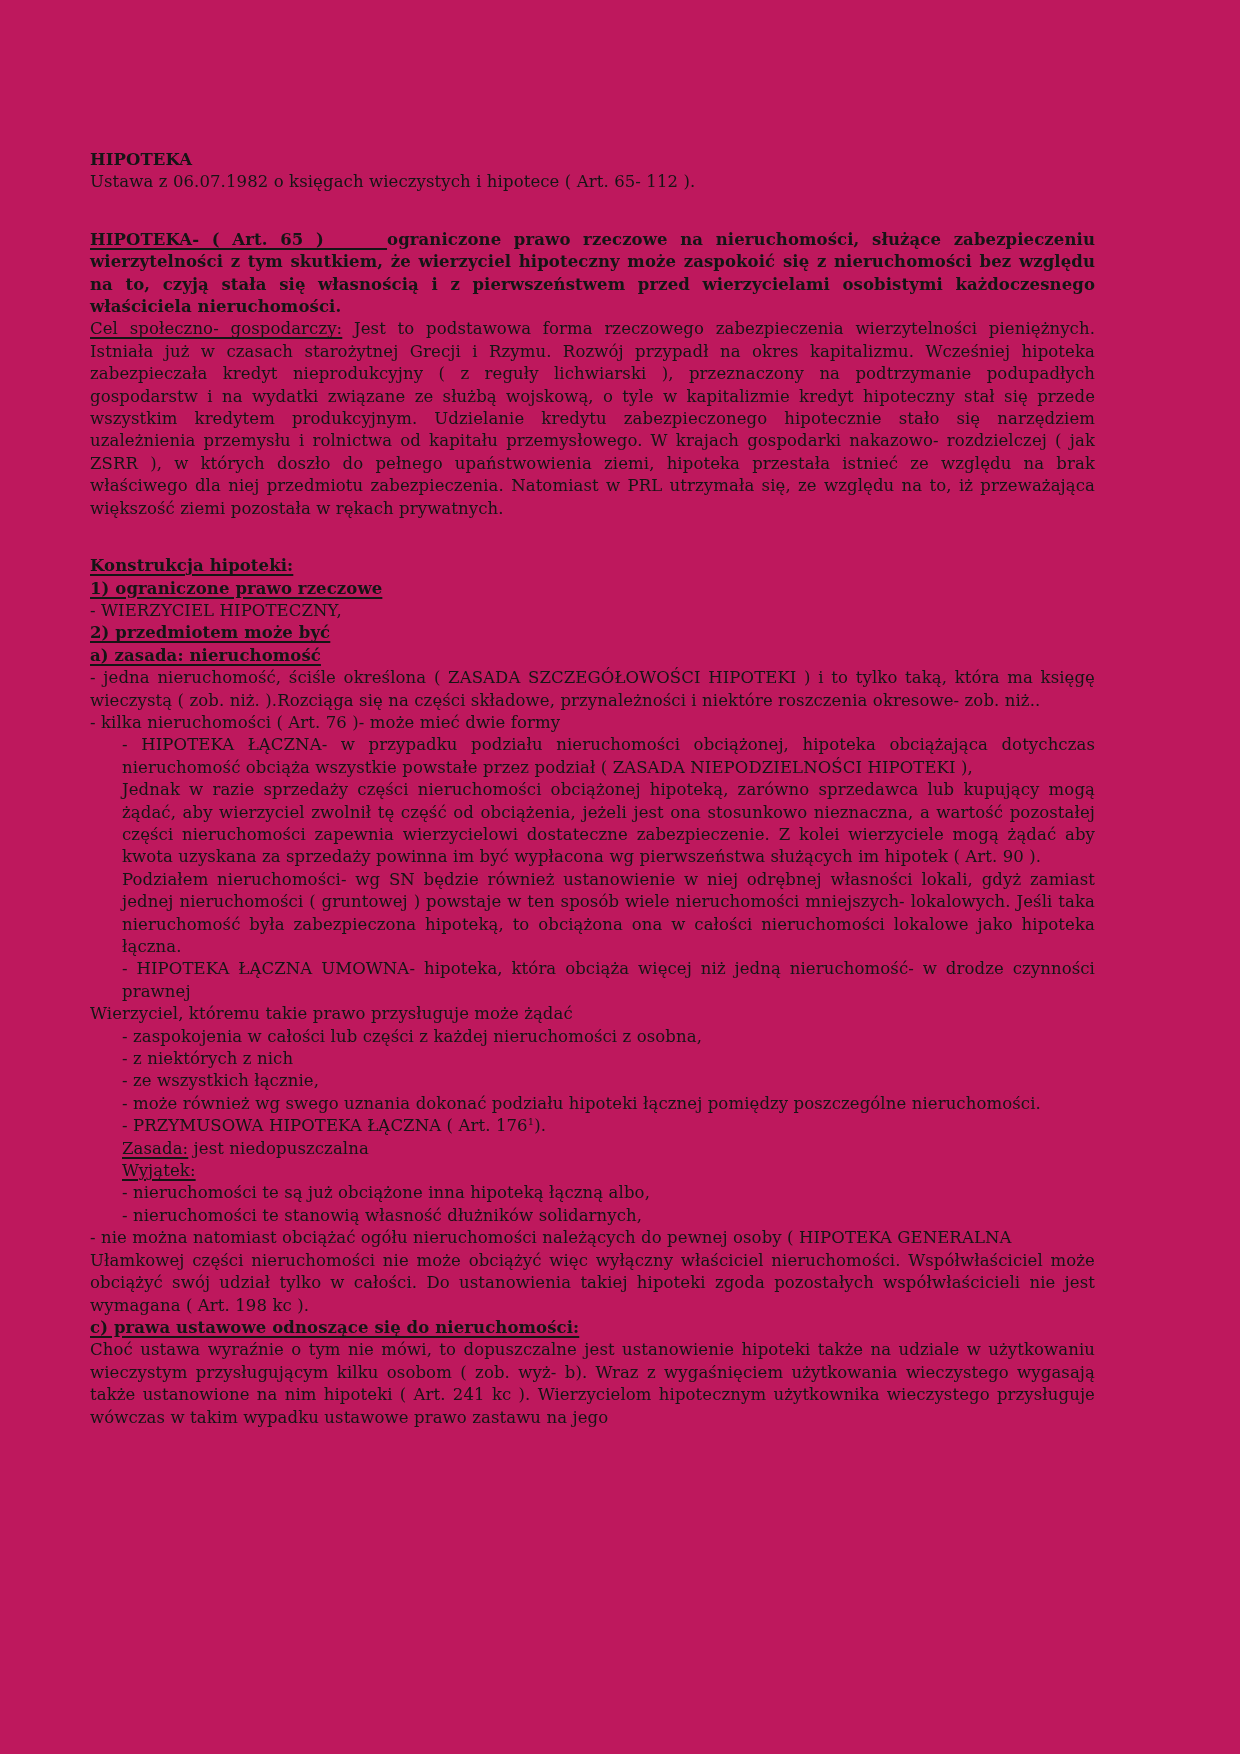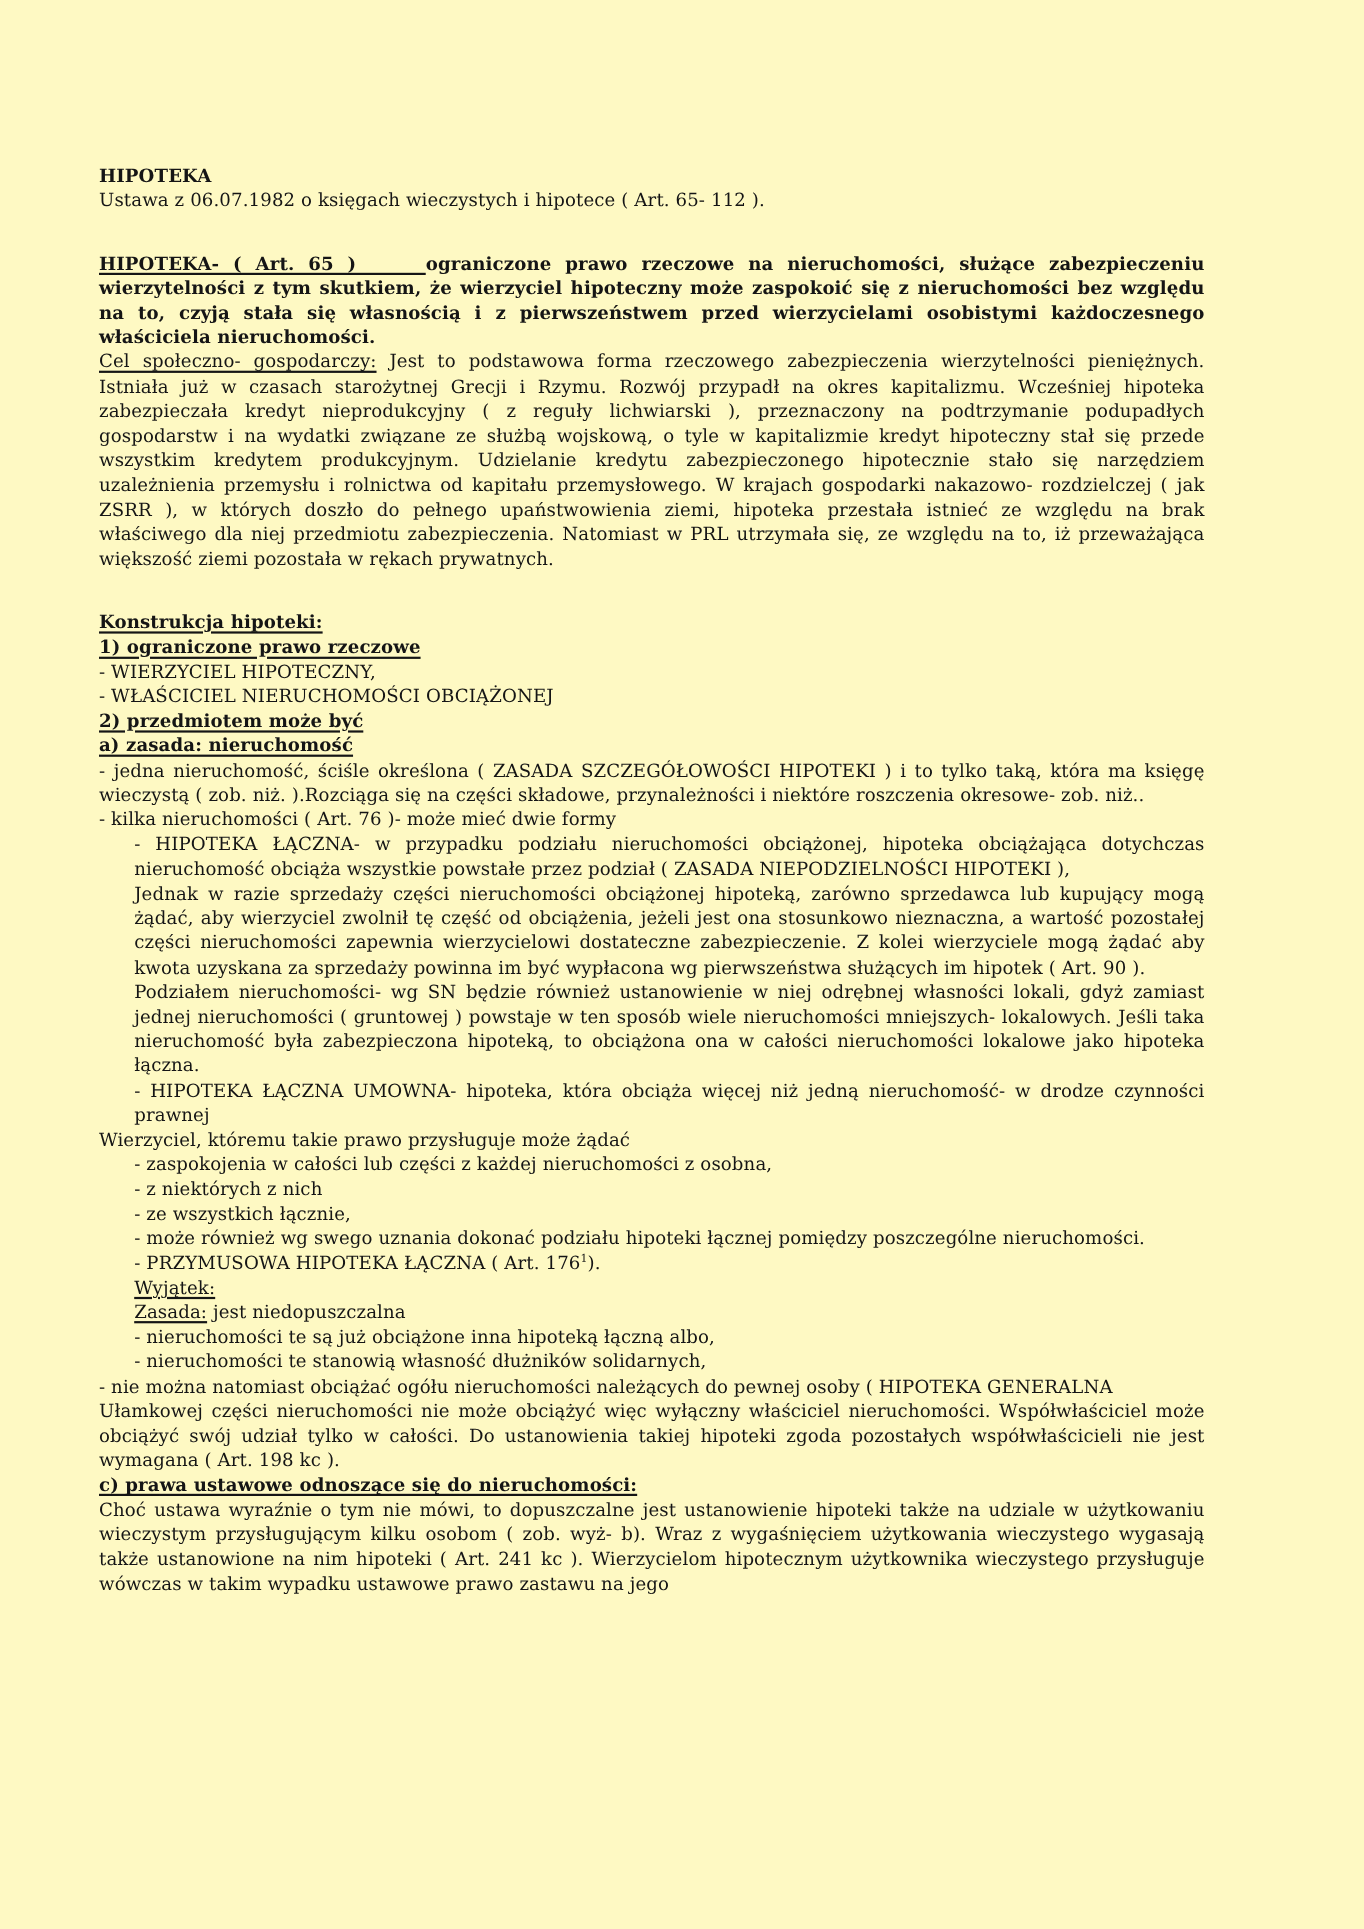--- a/index.html
+++ b/index.html
@@ -46,48 +46,47 @@
   .sup {
     vertical-align: super;
     font-size: 10px;
     line-height: 0;
   }
   .spacer { height: 35px; }
 </style>
 </head>
 <body>
 
-<div class="page" style="background: #fef9c3;">
+<div class="page" style="background: #be185d;">
   <div class="content" id="doc" style="color: rgb(21, 21, 21);">
       <p class="blk"><span class="b">HIPOTEKA</span></p>
       <p class="blk"><span>Ustawa z 06.07.1982 o księgach wieczystych i hipotece ( Art. 65- 112 ).</span></p>
       <div class="spacer"></div>
       <p class="blk justify"><span class="b u">HIPOTEKA- ( Art. 65 )&nbsp;&nbsp;&nbsp;&nbsp;&nbsp;</span><span class="b">ograniczone prawo rzeczowe na nieruchomości, służące zabezpieczeniu wierzytelności z tym skutkiem, że wierzyciel hipoteczny może zaspokoić się z nieruchomości bez względu na to, czyją stała się własnością i z pierwszeństwem przed wierzycielami osobistymi każdoczesnego właściciela nieruchomości.</span></p>
       <p class="blk justify"><span class="u">Cel społeczno- gospodarczy:</span><span> Jest to podstawowa forma rzeczowego zabezpieczenia wierzytelności pieniężnych. Istniała już w czasach starożytnej Grecji i Rzymu. Rozwój przypadł na okres kapitalizmu. Wcześniej hipoteka zabezpieczała kredyt nieprodukcyjny ( z reguły lichwiarski ), przeznaczony na podtrzymanie podupadłych gospodarstw i na wydatki związane ze służbą wojskową, o tyle w kapitalizmie kredyt hipoteczny stał się przede wszystkim kredytem produkcyjnym. Udzielanie kredytu zabezpieczonego hipotecznie stało się narzędziem uzależnienia przemysłu i rolnictwa od kapitału przemysłowego. W krajach gospodarki nakazowo- rozdzielczej ( jak ZSRR ), w których doszło do pełnego upaństwowienia ziemi, hipoteka przestała istnieć ze względu na brak właściwego dla niej przedmiotu zabezpieczenia. Natomiast w PRL utrzymała się, ze względu na to, iż przeważająca większość ziemi pozostała w rękach prywatnych.</span></p>
       <div class="spacer"></div>
       <p class="blk"><span class="b u">Konstrukcja hipoteki:</span></p>
       <p class="blk"><span class="b u">1) ograniczone prawo rzeczowe</span></p>
       <p class="blk"><span>- WIERZYCIEL HIPOTECZNY,</span></p>
-      <p class="blk"><span>- WŁAŚCICIEL NIERUCHOMOŚCI OBCIĄŻONEJ</span></p>
       <p class="blk"><span class="b u">2) przedmiotem może być</span></p>
       <p class="blk"><span class="b u">a) zasada: nieruchomość</span></p>
       <p class="blk justify"><span>- jedna nieruchomość, ściśle określona ( ZASADA SZCZEGÓŁOWOŚCI HIPOTEKI ) i to tylko taką, która ma księgę wieczystą ( zob. niż. ).Rozciąga się na części składowe, przynależności i niektóre roszczenia okresowe- zob. niż..</span></p>
       <p class="blk"><span>- kilka nieruchomości ( Art. 76 )- może mieć dwie formy</span></p>
       <p class="blk justify indent"><span>- HIPOTEKA ŁĄCZNA- w przypadku podziału nieruchomości obciążonej, hipoteka obciążająca dotychczas nieruchomość obciąża wszystkie powstałe przez podział ( ZASADA NIEPODZIELNOŚCI HIPOTEKI ),</span></p>
       <p class="blk justify indent"><span>Jednak w razie sprzedaży części nieruchomości obciążonej hipoteką, zarówno sprzedawca lub kupujący mogą żądać, aby wierzyciel zwolnił tę część od obciążenia, jeżeli jest ona stosunkowo nieznaczna, a wartość pozostałej części nieruchomości zapewnia wierzycielowi dostateczne zabezpieczenie. Z kolei wierzyciele mogą żądać aby kwota uzyskana za sprzedaży powinna im być wypłacona wg pierwszeństwa służących im hipotek ( Art. 90 ).</span></p>
       <p class="blk justify indent"><span>Podziałem nieruchomości- wg SN będzie również ustanowienie w niej odrębnej własności lokali, gdyż zamiast jednej nieruchomości ( gruntowej ) powstaje w ten sposób wiele nieruchomości mniejszych- lokalowych. Jeśli taka nieruchomość była zabezpieczona hipoteką, to obciążona ona w całości nieruchomości lokalowe jako hipoteka łączna.</span></p>
       <p class="blk justify indent"><span>- HIPOTEKA ŁĄCZNA UMOWNA- hipoteka, która obciąża więcej niż jedną nieruchomość- w drodze czynności prawnej</span></p>
       <p class="blk"><span>Wierzyciel, któremu takie prawo przysługuje może żądać</span></p>
       <p class="blk indent"><span>- zaspokojenia w całości lub części z każdej nieruchomości z osobna,</span></p>
       <p class="blk indent"><span>- z niektórych z nich</span></p>
       <p class="blk indent"><span>- ze wszystkich łącznie,</span></p>
       <p class="blk justify indent"><span>- może również wg swego uznania dokonać podziału hipoteki łącznej pomiędzy poszczególne nieruchomości.</span></p>
       <p class="blk indent"><span>- PRZYMUSOWA HIPOTEKA ŁĄCZNA ( Art. 176</span><span class="sup">1</span><span>).</span></p>
+      <p class="blk indent"><span class="u">Zasada:</span><span> jest niedopuszczalna</span></p>
       <p class="blk indent"><span class="u">Wyjątek:</span></p>
-      <p class="blk indent"><span class="u">Zasada:</span><span> jest niedopuszczalna</span></p>
       <p class="blk indent"><span>- nieruchomości te są już obciążone inna hipoteką łączną albo,</span></p>
       <p class="blk indent"><span>- nieruchomości te stanowią własność dłużników solidarnych,</span></p>
       <p class="blk"><span>- nie można natomiast obciążać ogółu nieruchomości należących do pewnej osoby ( HIPOTEKA GENERALNA</span></p>
       <p class="blk justify"><span>Ułamkowej części nieruchomości nie może obciążyć więc wyłączny właściciel nieruchomości. Współwłaściciel może obciążyć swój udział tylko w całości. Do ustanowienia takiej hipoteki zgoda pozostałych współwłaścicieli nie jest wymagana ( Art. 198 kc ).</span></p>
       <p class="blk"><span class="b u">c) prawa ustawowe odnoszące się do nieruchomości:</span></p>
       <p class="blk justify"><span>Choć ustawa wyraźnie o tym nie mówi, to dopuszczalne jest ustanowienie hipoteki także na udziale w użytkowaniu wieczystym przysługującym kilku osobom ( zob. wyż- b). Wraz z wygaśnięciem użytkowania wieczystego wygasają także ustanowione na nim hipoteki ( Art. 241 kc ). Wierzycielom hipotecznym użytkownika wieczystego przysługuje wówczas w takim wypadku ustawowe prawo zastawu na jego</span></p>
     </div>
 </div>
 
 </body></html>

